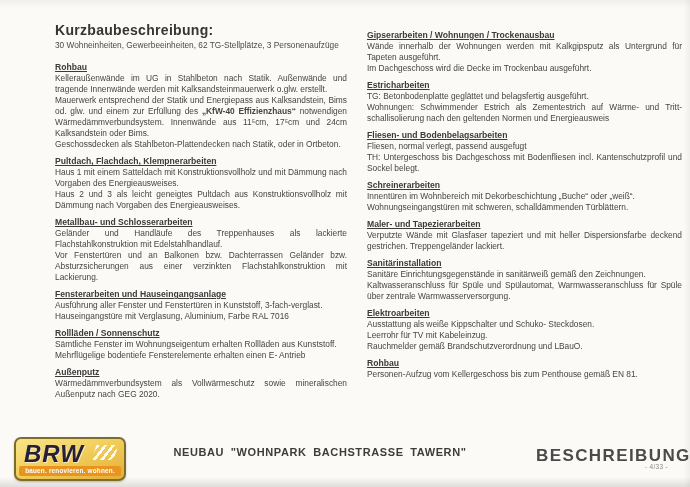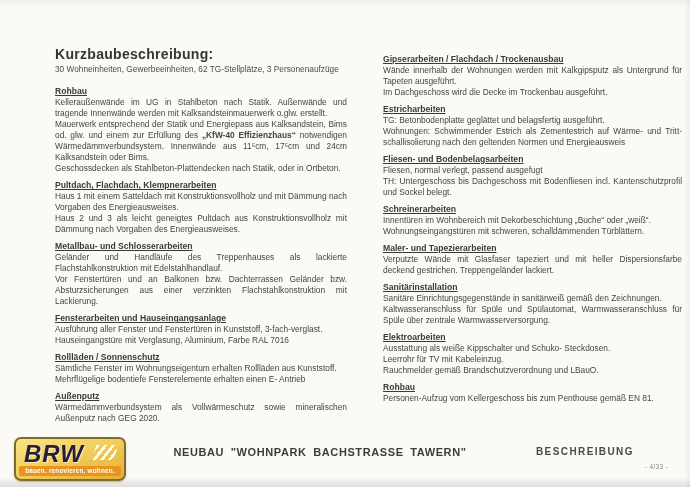--- a/index.html
+++ b/index.html
@@ -12,21 +12,21 @@
   
   .page::before{
     content:"";position:absolute;inset:0;pointer-events:none;
     background:
       linear-gradient(to bottom, rgba(190,190,185,0.18) 0, rgba(255,255,255,0) 8px),
       linear-gradient(to top, rgba(170,170,165,0.35) 0, rgba(255,255,255,0) 10px),
       linear-gradient(to left, rgba(190,190,185,0.20) 0, rgba(255,255,255,0) 6px);
   }
   .columns{
     position:absolute;left:55px;top:22px;right:8px;
-    display:flex;gap:36px;align-items:flex-start;margin-top:24px;
+    display:flex;gap:20px;align-items:flex-start;
   }
   .col-left{width:292px;flex:none;}
   .col-right{flex:1;min-width:0;padding-top:8px;}
   .doc-title{
     font-size:14px;font-weight:bold;color:#353535;letter-spacing:.3px;
     margin:0 0 2px 0;
   }
   .doc-subtitle{
     font-size:8.3px;color:#4a4a4a;margin:0 0 12px 0;white-space:nowrap;
   }
@@ -67,21 +67,21 @@
     text-align:center;letter-spacing:.2px;border-radius:2px;
     white-space:nowrap;overflow:hidden;
   }
   .footer-project{
     position:absolute;left:128px;top:446px;width:384px;text-align:center;
     font-size:11px;font-weight:bold;color:#3c3c3c;
     letter-spacing:.6px;word-spacing:3px;white-space:nowrap;
   }
   .footer-doclabel{
     position:absolute;left:536px;top:446px;
-    font-size:10px;font-weight:bold;color:#4a4a4a;letter-spacing:1.4px;
+    font-size:17px;font-weight:bold;color:#4a4a4a;letter-spacing:1.4px;
   }
   .footer-pagenum{
     position:absolute;right:22px;top:463px;
     font-size:6.5px;color:#8a8a8a;letter-spacing:.3px;
   }
 </style>
 </head>
 <body>
 
 <div class="page">
@@ -119,21 +119,21 @@
           </div>
           <div class="section">
             <div class="heading">Außenputz</div>
             <p class="para">Wärmedämmverbundsystem als Vollwärmeschutz sowie mineralischen Außenputz nach GEG 2020.</p>
           </div>
         </div>
     </div>
     <div class="col-right">
       <div id="right-sections">
           <div class="section">
-            <div class="heading">Gipserarbeiten / Flachdach / Trockenausbau</div>
+            <div class="heading">Gipserarbeiten / Wohnungen / Trockenausbau</div>
             <p class="para">Wände innerhalb der Wohnungen werden mit Kalkgipsputz als Untergrund für Tapeten ausgeführt.</p>
             <p class="para">Im Dachgeschoss wird die Decke im Trockenbau ausgeführt.</p>
           </div>
           <div class="section">
             <div class="heading">Estricharbeiten</div>
             <p class="para">TG: Betonbodenplatte geglättet und belagsfertig ausgeführt.</p>
             <p class="para">Wohnungen: Schwimmender Estrich als Zementestrich auf Wärme- und Tritt-schallisolierung nach den geltenden Normen und Energieausweis</p>
           </div>
           <div class="section">
             <div class="heading">Fliesen- und Bodenbelagsarbeiten</div>

